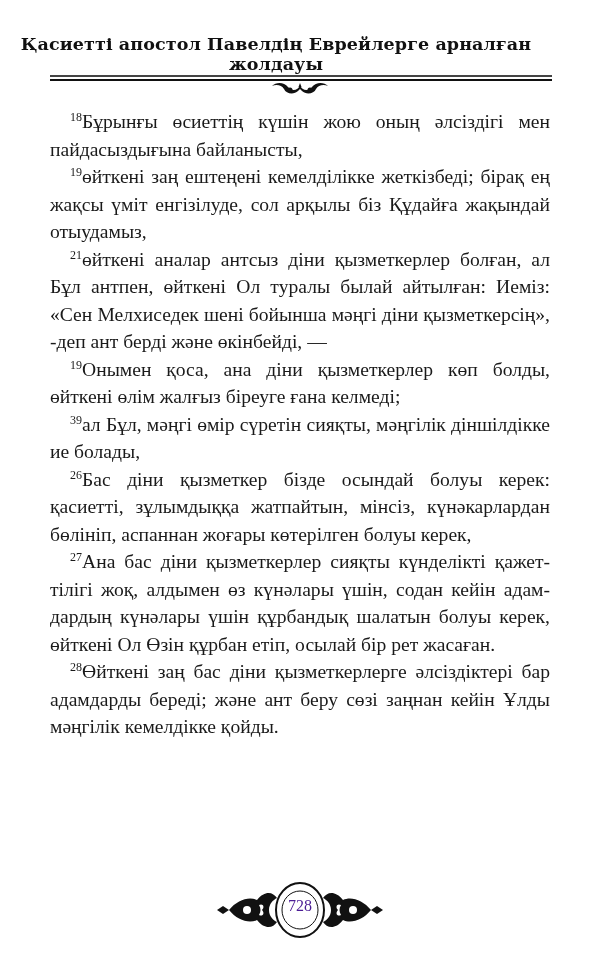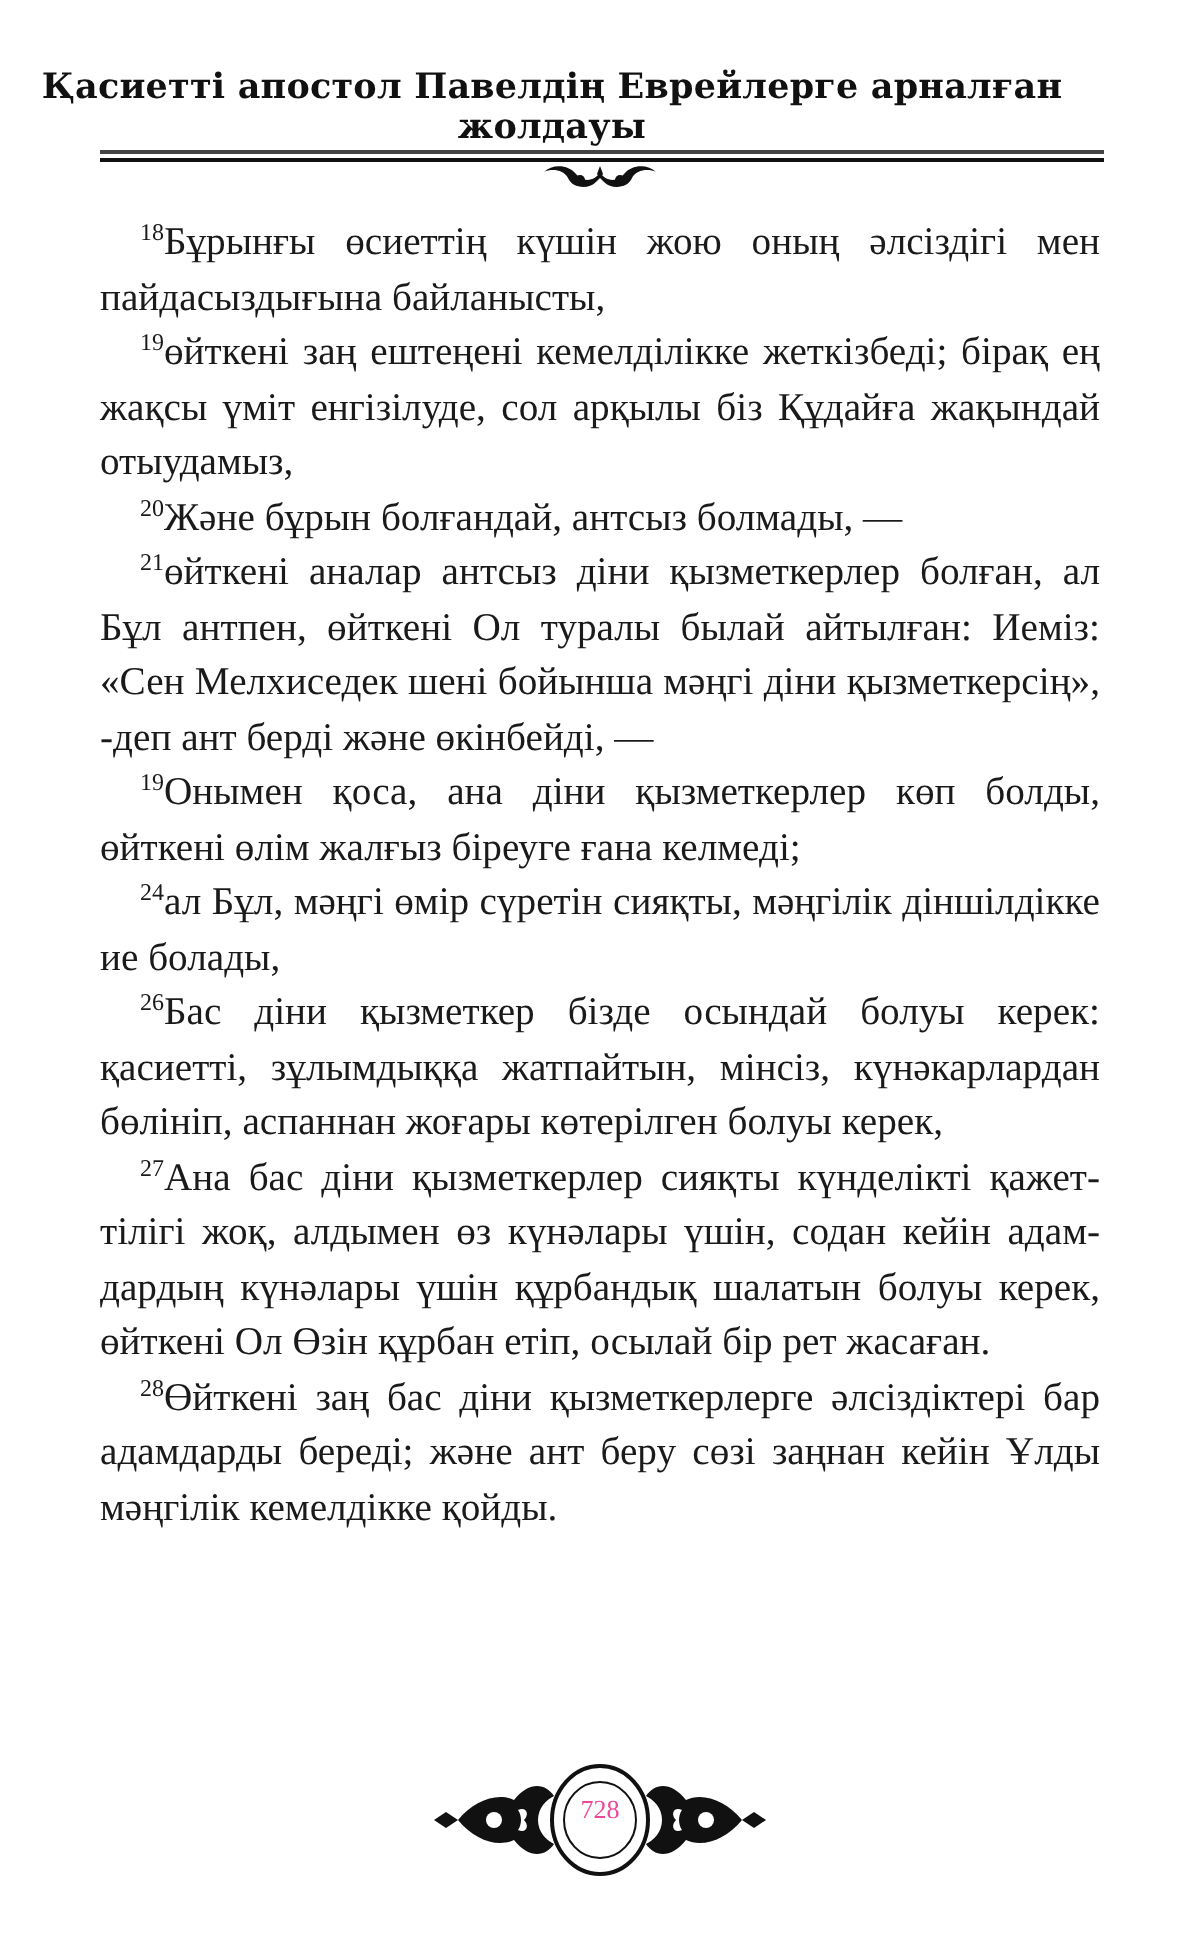--- a/index.html
+++ b/index.html
@@ -17,21 +17,21 @@
   .head-ornament { position: absolute; top: 80px; left: 268px; width: 64px; height: 16px; }
   .body-text {
     position: absolute; top: 108px; left: 50px; width: 500px;
     font-family: "Liberation Serif", serif; font-size: 19.6px; line-height: 27.5px; color: #1a1a1a;
   }
   .verse { text-indent: 20px; text-align: justify; margin: 0; }
   .verse sup { font-size: 12px; vertical-align: 7px; line-height: 0; margin-right: 0; }
   .footer-ornament { position: absolute; top: 878px; left: 215px; width: 170px; height: 64px; }
   .page-number {
     position: absolute; top: 897px; left: 270px; width: 60px; text-align: center;
-    font-family: "Liberation Serif", serif; font-size: 13px; color: #ec4899;
+    font-family: "Liberation Serif", serif; font-size: 16px; color: #4c1d95;
   }
 </style>
 </head>
 <body>
 
 <div class="header-title">Қасиетті апостол Павелдің Еврейлерге арналған жолдауы</div>
 
 <div class="rule">
   <div class="l1"></div>
     <div class="l2"></div>
@@ -42,24 +42,23 @@
     <path d="M4 6 C8 2 16 2 20 7 C24 12 30 10 32 6 C34 10 40 12 44 7 C48 2 56 2 60 6 C56 4 50 5 48 9 C46 14 38 15 34 11 L32 9 L30 11 C26 15 18 14 16 9 C14 5 8 4 4 6 Z"></path>
     <circle cx="22" cy="10" r="2.5"></circle>
     <circle cx="42" cy="10" r="2.5"></circle>
     <path d="M32 3 L33.5 7 L32 9 L30.5 7 Z"></path>
   </g>
 </svg>
 
 <div class="body-text">
   <p class="verse"><sup>18</sup><span>Бұрынғы өсиеттің күшін жою оның әлсіздігі мен пайдасыздығына байланысты,</span></p>
   <p class="verse"><sup>19</sup><span>өйткені заң ештеңені кемелділікке жеткізбеді; бірақ ең жақсы үміт енгізілуде, сол арқылы біз Құдайға жақындай отыудамыз,</span></p>
-  <p class="verse"><sup>20</sup><span>Және бұрын болғандай, антсыз болмады, —</span></p>
   <p class="verse"><sup>21</sup><span>өйткені аналар антсыз діни қызметкерлер болған, ал Бұл антпен, өйткені Ол туралы былай айтылған: Иеміз: «Сен Мелхиседек шені бойынша мәңгі діни қызметкерсің», -деп ант берді және өкінбейді, —</span></p>
   <p class="verse"><sup>19</sup><span>Онымен қоса, ана діни қызметкерлер көп болды, өйткені өлім жалғыз біреуге ғана келмеді;</span></p>
-  <p class="verse"><sup>24</sup><span>ал Бұл, мәңгі өмір сүретін сияқты, мәңгілік діншілдікке ие болады,</span></p>
+  <p class="verse"><sup>39</sup><span>ал Бұл, мәңгі өмір сүретін сияқты, мәңгілік діншілдікке ие болады,</span></p>
   <p class="verse"><sup>26</sup><span>Бас діни қызметкер бізде осындай болуы керек: қасиетті, зұлымдыққа жатпайтын, мінсіз, күнәкарлардан бөлініп, аспаннан жоғары көтерілген болуы керек,</span></p>
   <p class="verse"><sup>27</sup><span>Ана бас діни қызметкерлер сияқты күнделікті қажет-тілігі жоқ, алдымен өз күнәлары үшін, содан кейін адам-дардың күнәлары үшін құрбандық шалатын болуы керек, өйткені Ол Өзін құрбан етіп, осылай бір рет жасаған.</span></p>
   <p class="verse"><sup>28</sup><span>Өйткені заң бас діни қызметкерлерге әлсіздіктері бар адамдарды береді; және ант беру сөзі заңнан кейін Ұлды мәңгілік кемелдікке қойды.</span></p>
 </div>
 
 <svg class="footer-ornament" viewBox="0 0 170 64">
   <g fill="#111">
 
     <path d="M2 32 L8 28 L14 32 L8 36 Z"></path>
     <path d="M14 32 C22 22 34 18 42 22 C50 12 58 14 62 20 C58 22 54 26 54 32 C54 38 58 42 62 44 C58 50 50 52 42 42 C34 46 22 42 14 32 Z"></path>

